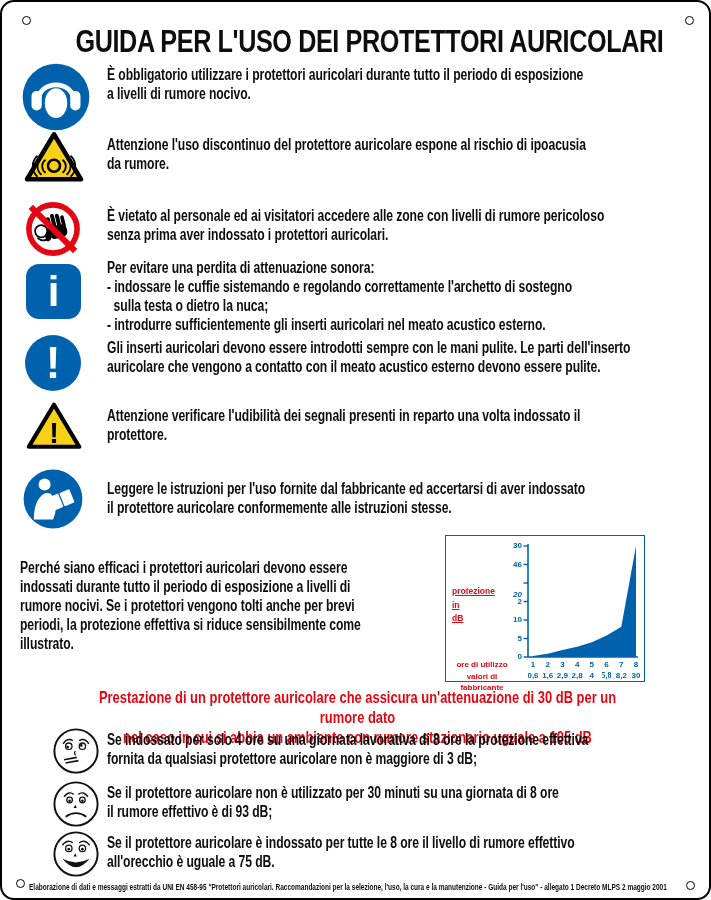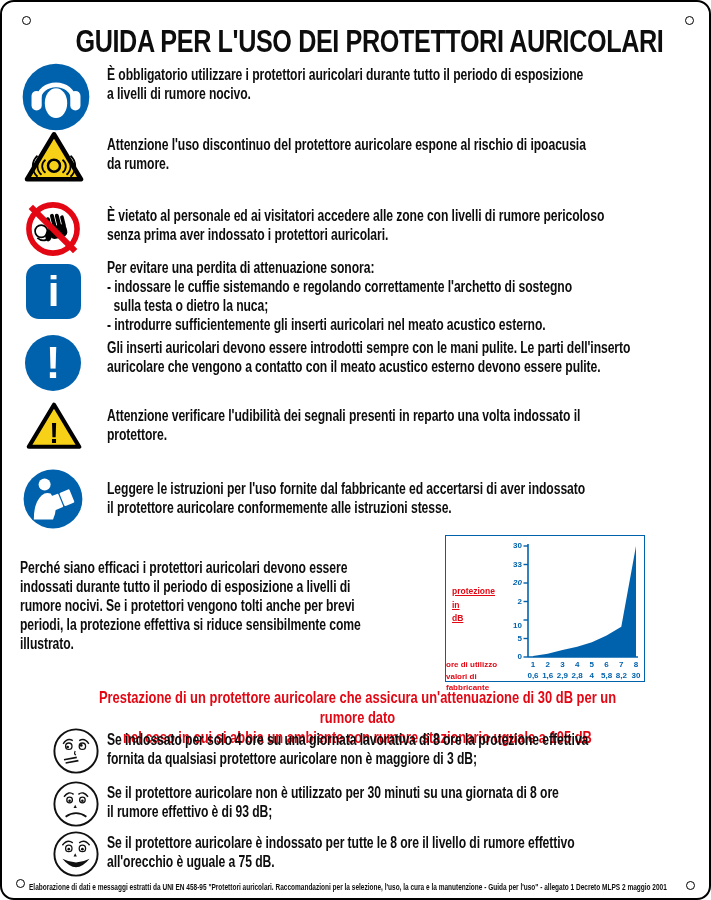--- a/index.html
+++ b/index.html
@@ -29,21 +29,21 @@
     background:#fff;border:1.5px solid #0062ad;}
   .chart svg{position:absolute;left:0;top:0;}
   #y-tick-labels span{position:absolute;right:0;font-size:8px;color:#0062ad;line-height:10px;}
   #y-tick-labels{position:absolute;left:0;top:0;width:76px;height:147px;}
   #hour-row span,#atten-row span{position:absolute;width:20px;text-align:center;
     font-size:8px;color:#0062ad;}
   #hour-row{position:absolute;left:0;top:124px;width:200px;height:10px;}
   #atten-row{position:absolute;left:0;top:135px;width:200px;height:10px;}
   .chart-ylabel{position:absolute;left:6px;top:49px;width:64px;
     color:#e30613;font-size:8.5px;line-height:13.5px;white-space:pre-line;text-decoration:underline;}
-  .chart-xlabels{position:absolute;left:0;top:123px;width:72px;text-align:left;
+  .chart-xlabels{position:absolute;left:0;top:123px;width:72px;text-align:center;
     color:#e30613;font-size:8px;line-height:11.5px;display:flex;flex-direction:column;}
 </style>
 </head>
 <body>
 
 <div class="plate">
 
   <div class="hole" style="left:20px;top:14px;"></div>
   <div class="hole" style="left:683px;top:14px;"></div>
   <div class="hole" style="left:14px;top:877px;"></div>
@@ -135,43 +135,43 @@
         <line x1="77.5" x2="82" y1="102.5" y2="102.5" stroke="#0062ad" stroke-width="1.4"></line>
         <line x1="77.5" x2="82" y1="84" y2="84" stroke="#0062ad" stroke-width="1.4"></line>
         <line x1="77.5" x2="82" y1="65.5" y2="65.5" stroke="#0062ad" stroke-width="1.4"></line>
         <line x1="77.5" x2="82" y1="47" y2="47" stroke="#0062ad" stroke-width="1.4"></line>
         <line x1="77.5" x2="82" y1="28.5" y2="28.5" stroke="#0062ad" stroke-width="1.4"></line>
         <line x1="77.5" x2="82" y1="10" y2="10" stroke="#0062ad" stroke-width="1.4"></line>
       </svg>
     <div id="y-tick-labels">
         <span style="top: 116px;">0</span>
         <span style="top: 97.5px;">5</span>
-        <span style="top: 85px;">10</span>
+        <span style="top: 79px;">10</span>
         <span style="top: 60.5px;">2</span>
-        <span style="top: 42px; font-style: italic;">20</span>
-        <span style="top: 23.5px;">33</span>
+        <span style="top: 54px; font-style: italic;">20</span>
+        <span style="top: 23.5px;">46</span>
         <span style="top: 5px;">30</span>
       </div>
     <div id="hour-row">
         <span style="left: 77px;">1</span>
         <span style="left: 91.7143px;">2</span>
         <span style="left: 106.429px;">3</span>
         <span style="left: 121.143px;">4</span>
         <span style="left: 135.857px;">5</span>
         <span style="left: 150.571px;">6</span>
         <span style="left: 165.286px;">7</span>
         <span style="left: 180px;">8</span>
       </div>
     <div id="atten-row">
         <span style="left: 77px;">0,6</span>
         <span style="left: 91.7143px;">1,6</span>
         <span style="left: 106.429px;">2,9</span>
         <span style="left: 121.143px;">2,8</span>
         <span style="left: 135.857px;">4</span>
-        <span style="left: 150.571px;">5,8</span>
+        <span style="left: 150.571px; font-family: Liberation Serif, serif;">5,8</span>
         <span style="left: 165.286px;">8,2</span>
         <span style="left: 180px;">30</span>
       </div>
     <div class="chart-ylabel"><span>protezione</span>
 <span>in</span>
 <span>dB</span></div>
     <div class="chart-xlabels">
       <span>ore di utilizzo</span>
       <span>valori di fabbricante</span>
     </div>

